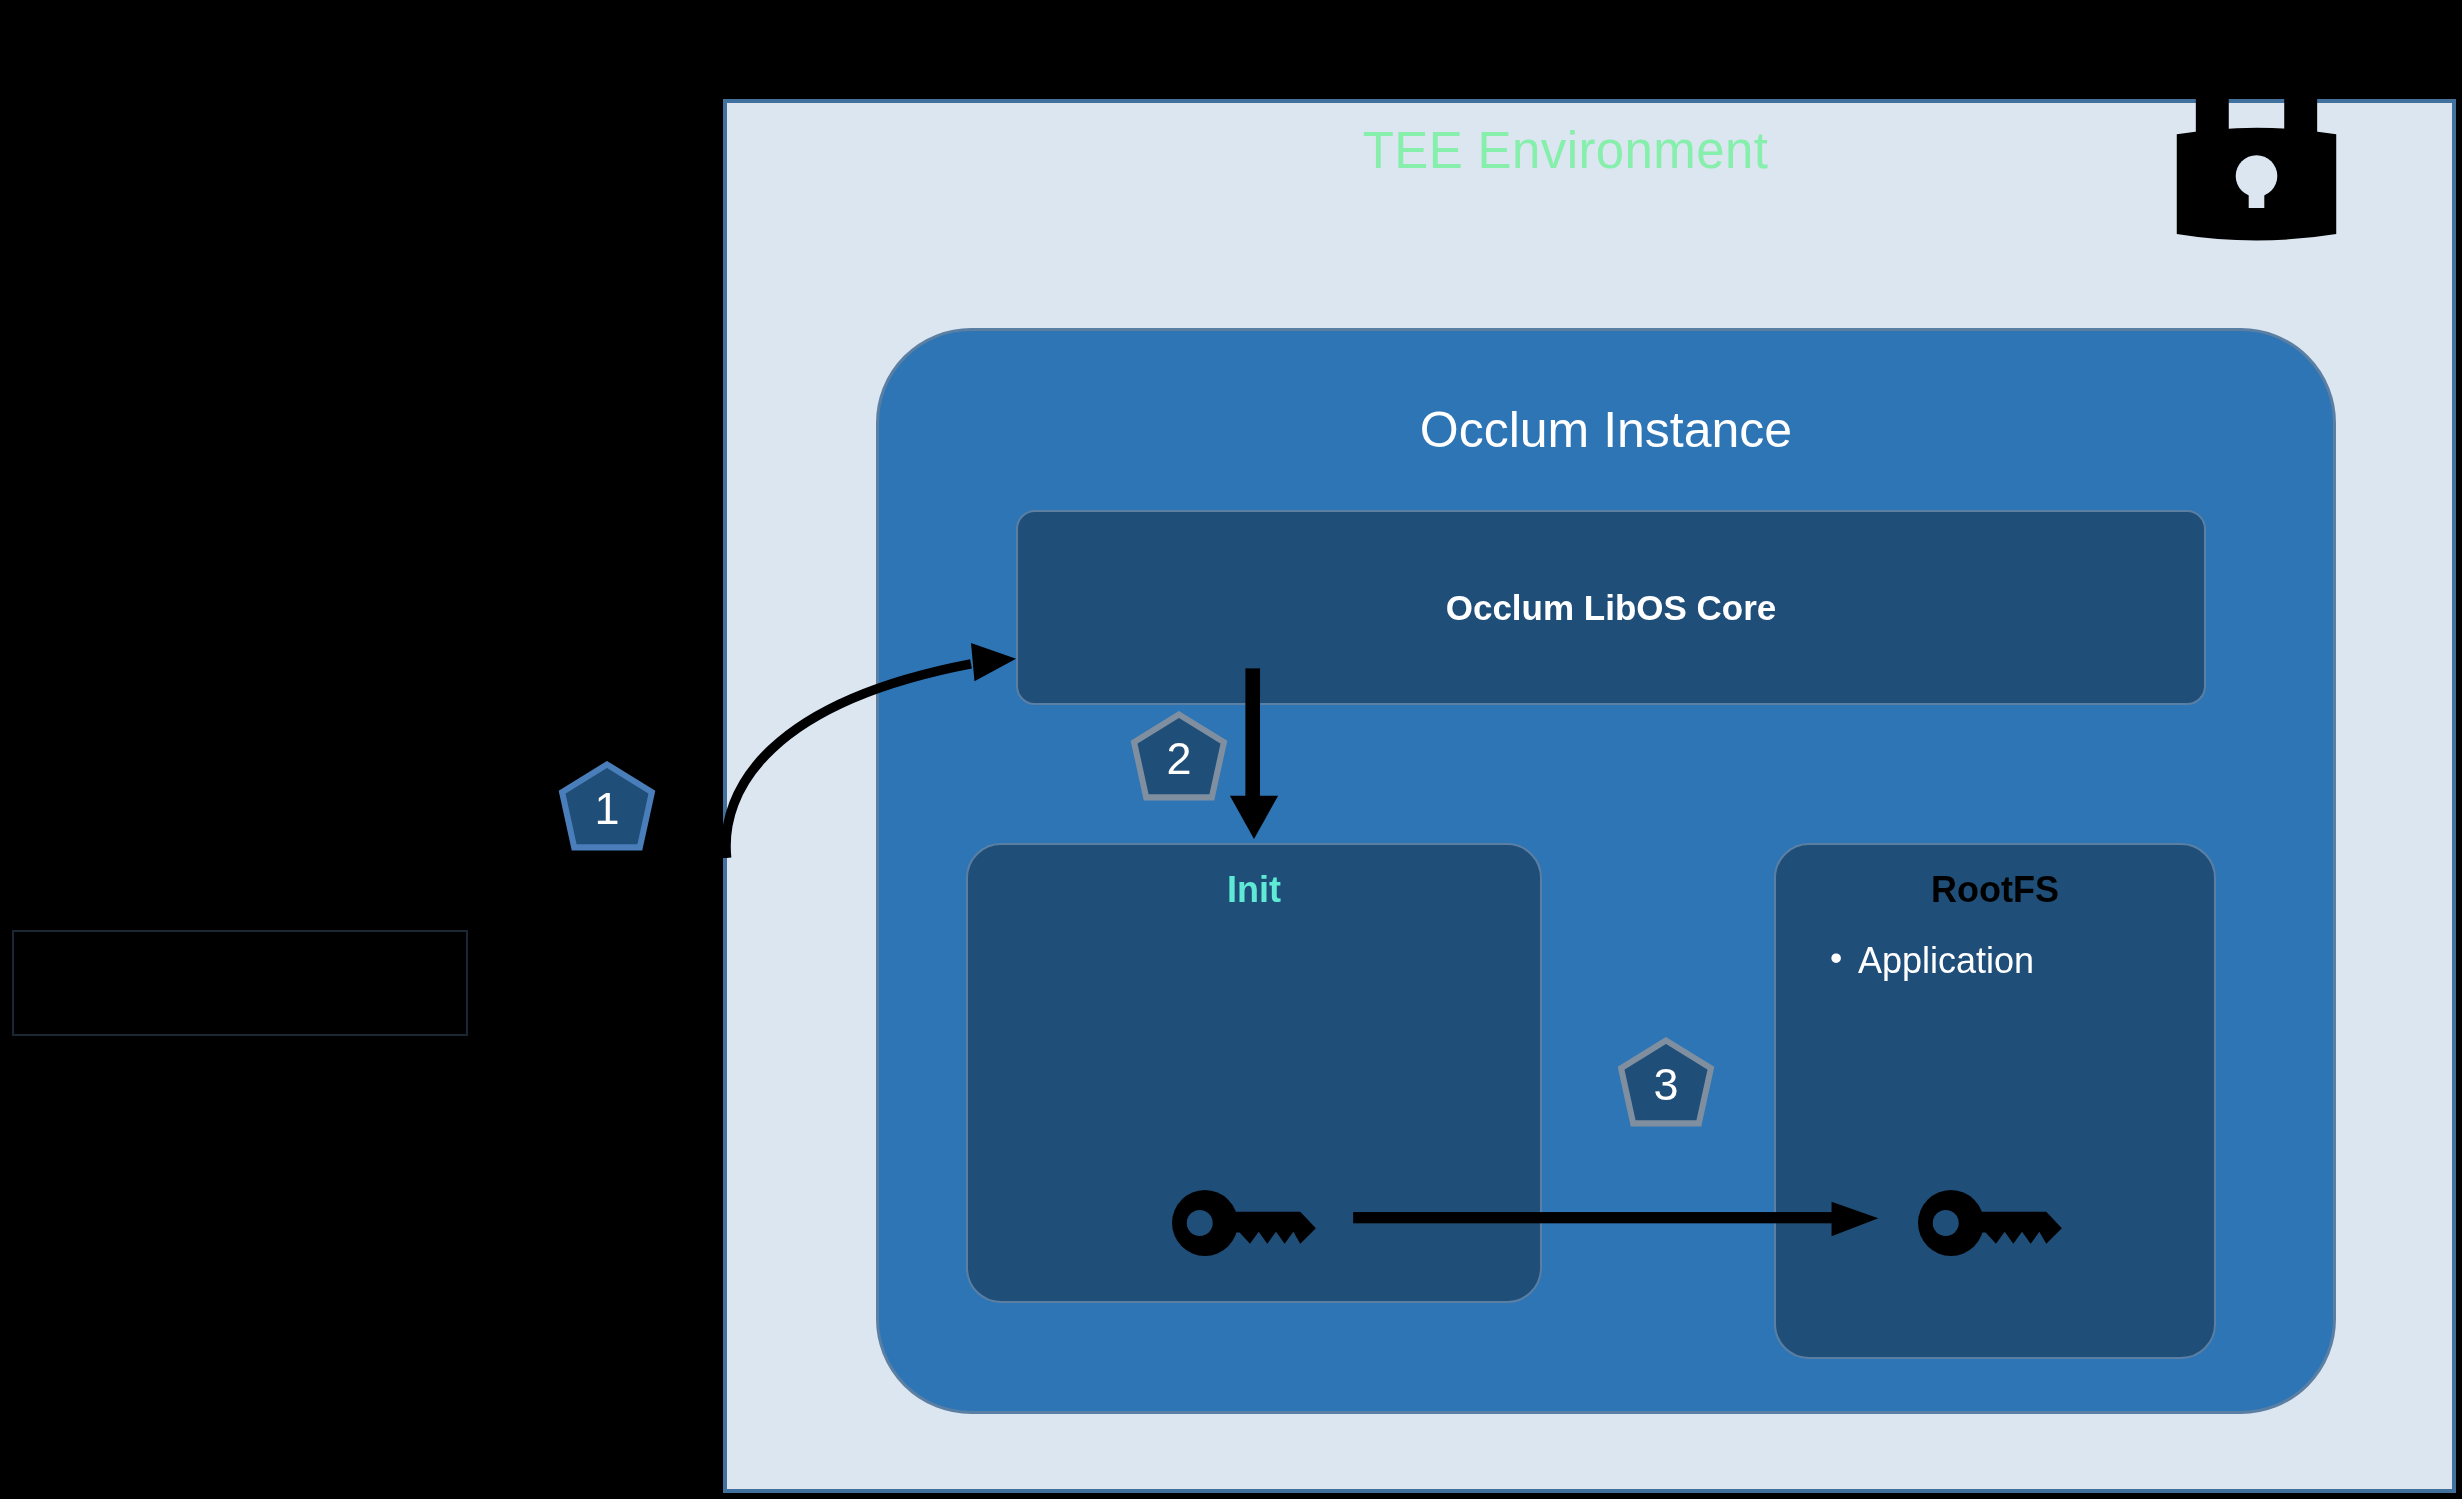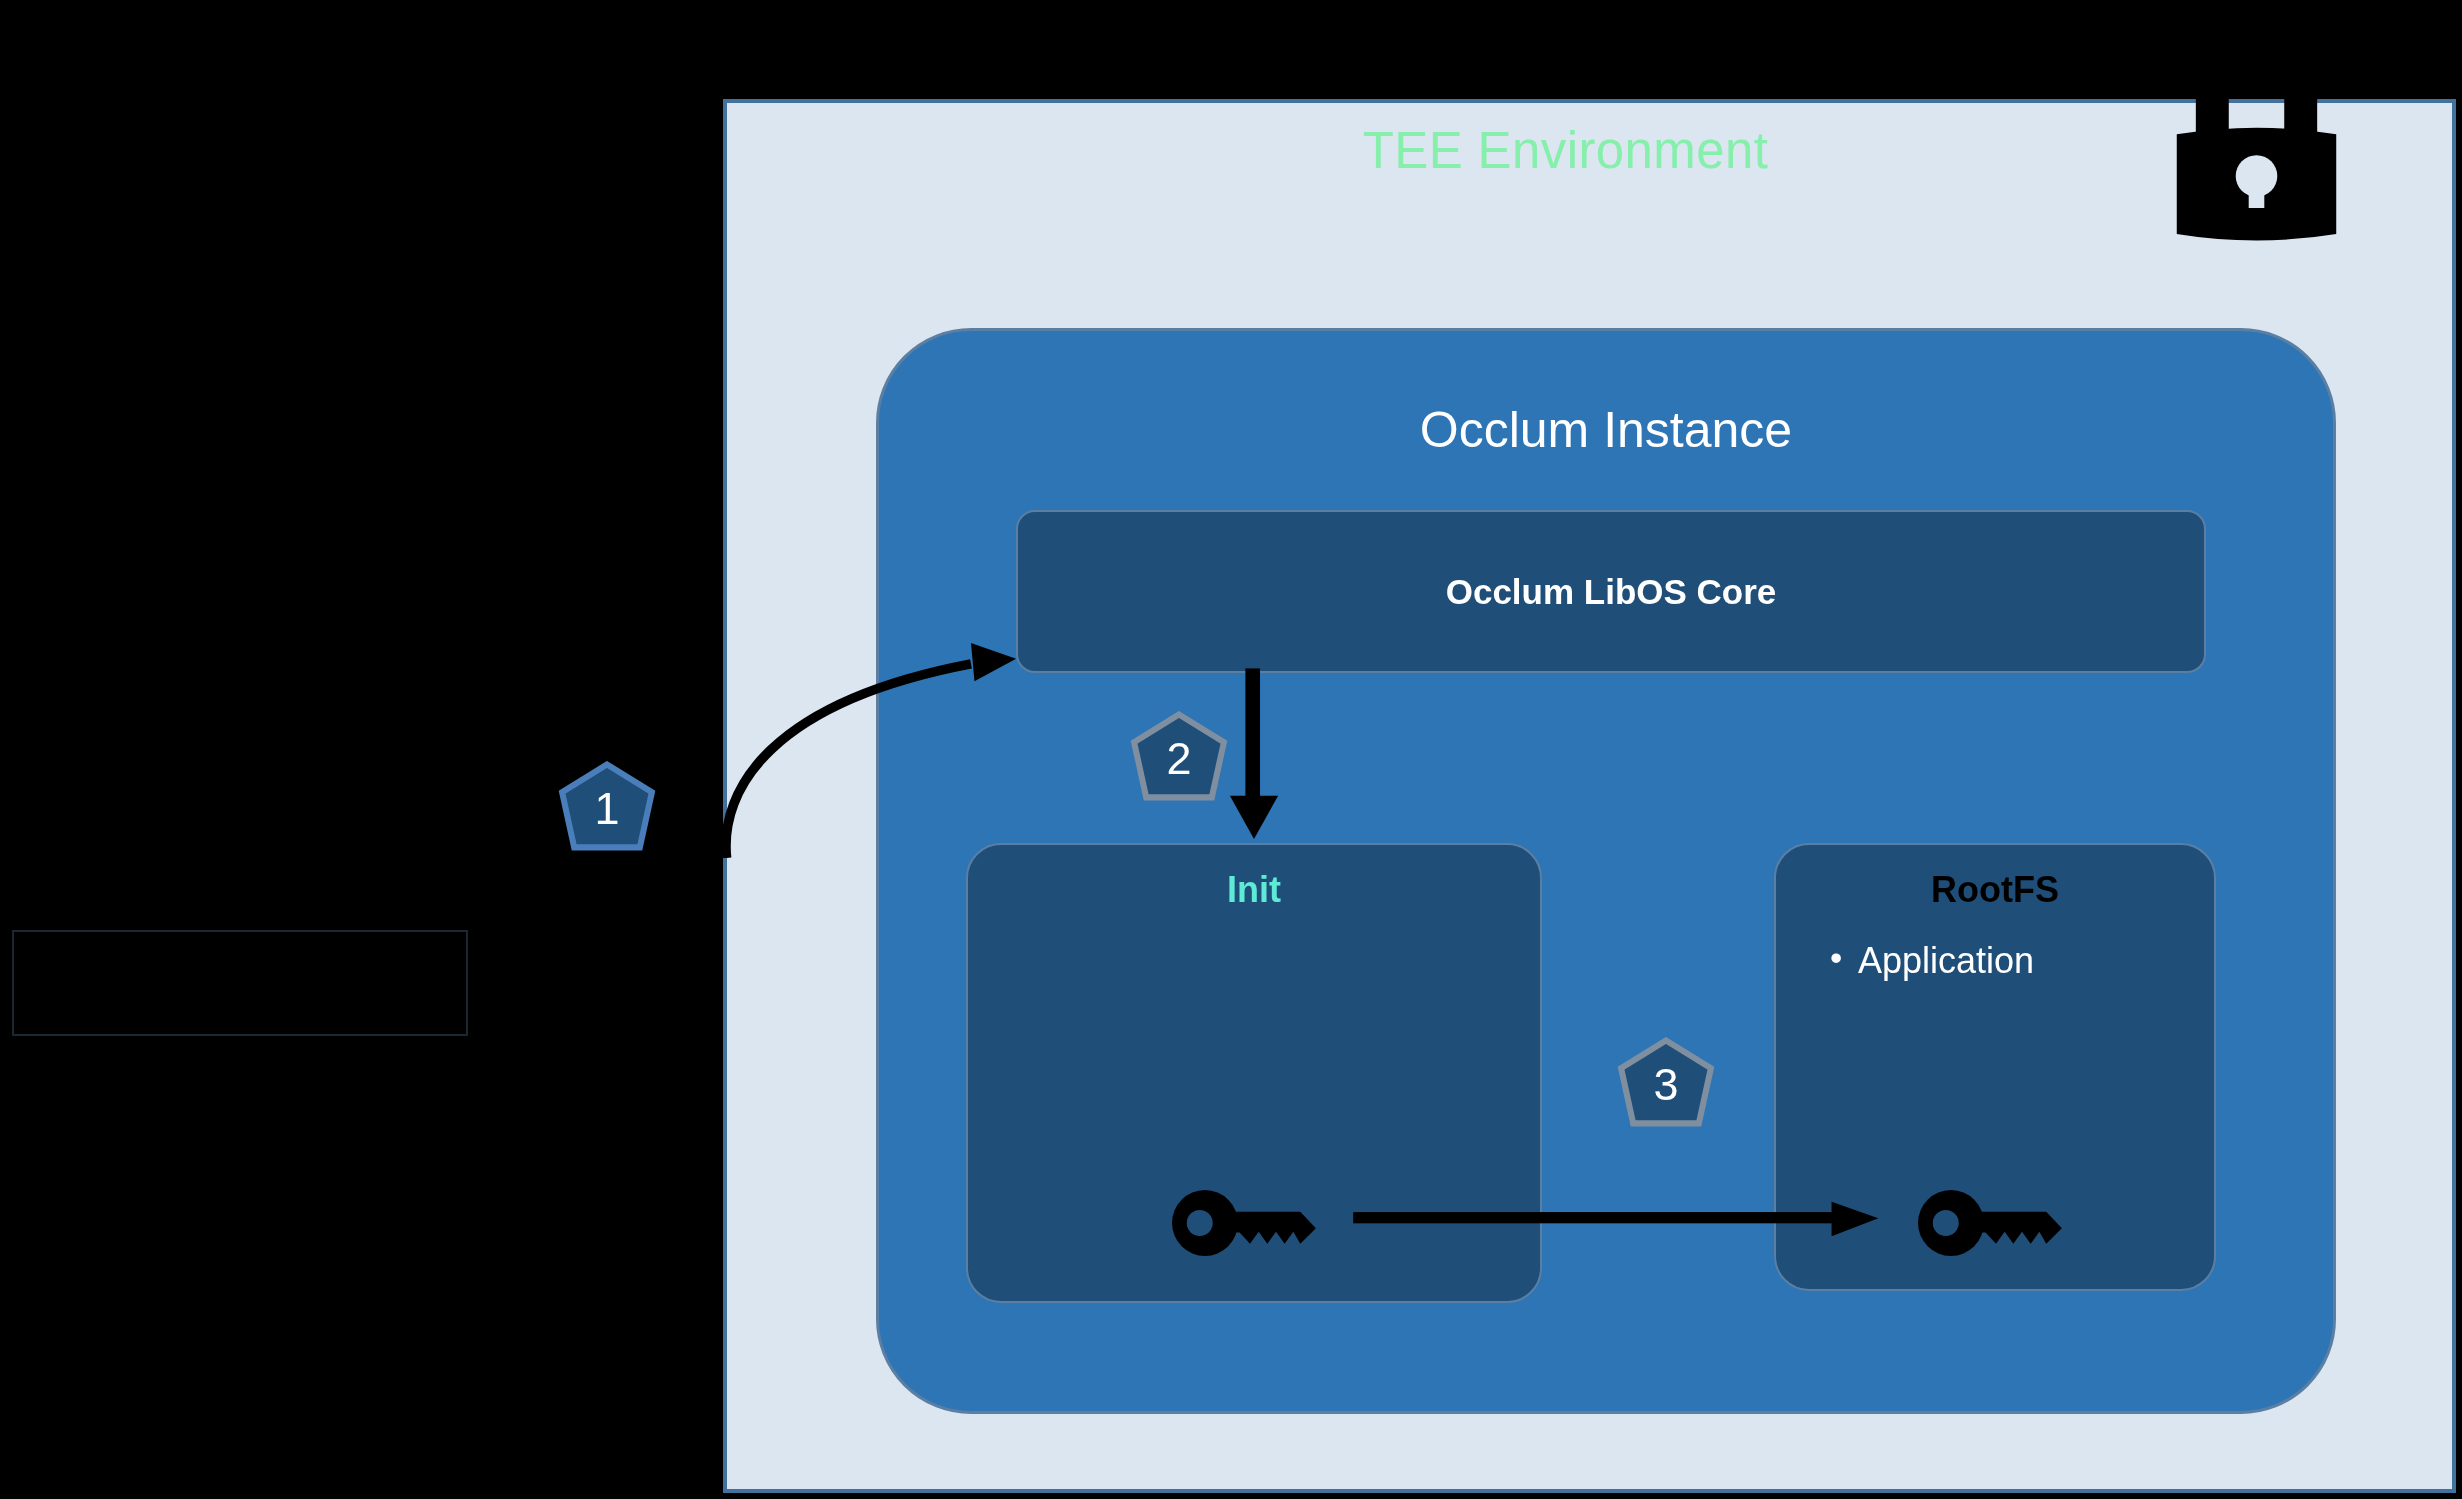--- a/index.html
+++ b/index.html
@@ -77,21 +77,21 @@
     font-weight: normal;
     color: #ffffff;
   }
 
   
   .libos-box {
     position: absolute;
     left: 1016px;
     top: 510px;
     width: 1190px;
-    height: 163px;
+    height: 195px;
     background: #1f4e79;
     border: 2.6px solid #5b7fa3;
     border-radius: 19px;
     box-sizing: border-box;
     display: flex;
     align-items: center;
     justify-content: center;
   }
   .libos-label {
     font-size: 35px;
@@ -146,21 +146,21 @@
     font-size: 35px;
     color: #ffffff;
   }
 
   
   .rootfs-box {
     position: absolute;
     left: 1774px;
     top: 843px;
     width: 442px;
-    height: 448px;
+    height: 516px;
     background: #1f4e79;
     border: 2.6px solid #5b7fa3;
     border-radius: 35px;
     box-sizing: border-box;
   }
   .rootfs-title {
     position: absolute;
     left: 0;
     top: 24px;
     width: 100%;

